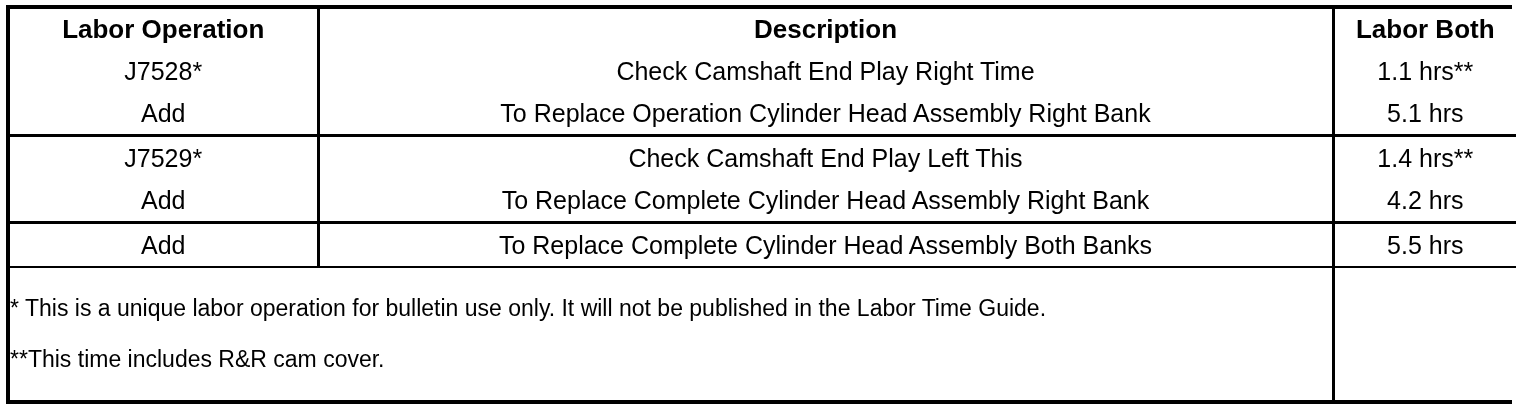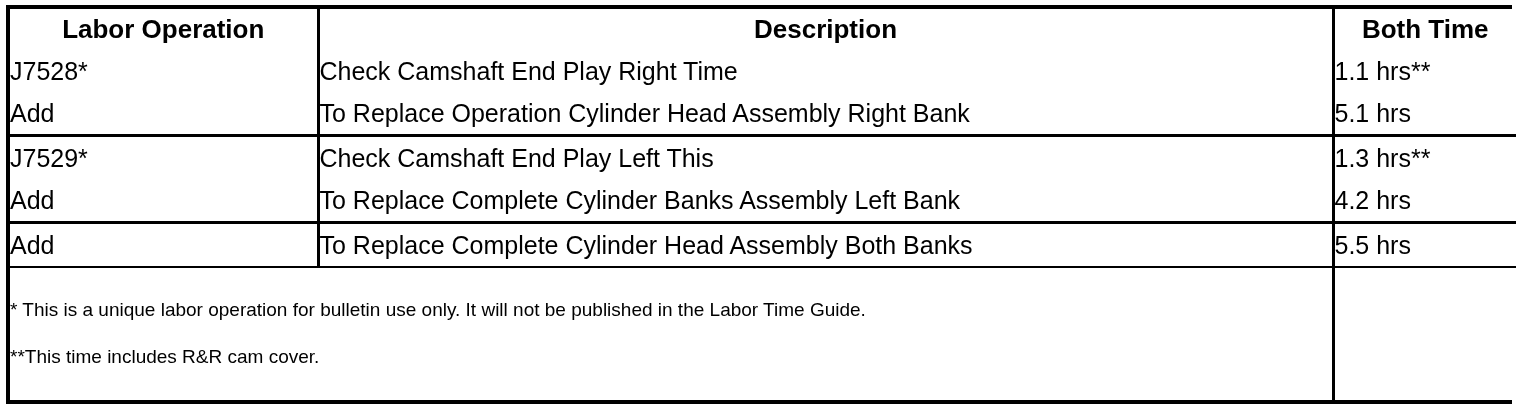--- a/index.html
+++ b/index.html
@@ -61,37 +61,38 @@
     font-weight: bold;
     font-size: 26px;
     letter-spacing: 0px;
     height: 41px;
     border-bottom: 4px solid #000000;
   }
   .hdr-cell.sep-r { border-right: 3px solid #000000; }
 
   
   .body-cell {
+    text-align: center;
     font-weight: normal;
     font-size: 25px;
     height: 42px;
     border-bottom: 2px solid #000000;
   }
   .body-cell.sep-r { border-right: 3px solid #000000; }
   .body-cell.thick-b { border-bottom: 3px solid #000000; }
 
   tr.row-last .body-cell { border-bottom: 2px solid #000000; }
 
   
   .footnote-cell {
     border-top: 2px solid #000000;
     padding: 8px 6px 4px 6px;
     vertical-align: top;
     text-align: left;
-    font-size: 19px;
+    font-size: 23px;
     line-height: 1.08;
   }
   .footnote-cell.sep-r { border-right: 3px solid #000000; }
 
   .fn-line {
     display: block;
     white-space: nowrap;
   }
   .fn-gap {
     display: block;
@@ -106,42 +107,42 @@
     <table class="labor-table">
       <colgroup>
         <col class="c-op">
         <col class="c-desc">
         <col class="c-time">
       </colgroup>
       <thead>
         <tr>
           <th class="hdr-cell sep-r">Labor Operation</th>
           <th class="hdr-cell sep-r">Description</th>
-          <th class="hdr-cell">Both Time</th>
+          <th class="hdr-cell">Labor Both</th>
         </tr>
       </thead>
       <tbody>
         <tr>
           <td class="body-cell sep-r">J7528*</td>
           <td class="body-cell sep-r">Check Camshaft End Play Right Time</td>
           <td class="body-cell">1.1 hrs**</td>
         </tr>
         <tr>
           <td class="body-cell sep-r thick-b">Add</td>
           <td class="body-cell sep-r thick-b">To Replace Operation Cylinder Head Assembly Right Bank</td>
           <td class="body-cell thick-b">5.1 hrs</td>
         </tr>
         <tr>
           <td class="body-cell sep-r">J7529*</td>
           <td class="body-cell sep-r">Check Camshaft End Play Left This</td>
-          <td class="body-cell">1.3 hrs**</td>
+          <td class="body-cell">1.4 hrs**</td>
         </tr>
         <tr>
           <td class="body-cell sep-r thick-b">Add</td>
-          <td class="body-cell sep-r thick-b">To Replace Complete Cylinder Banks Assembly Left Bank</td>
+          <td class="body-cell sep-r thick-b">To Replace Complete Cylinder Head Assembly Right Bank</td>
           <td class="body-cell thick-b">4.2 hrs</td>
         </tr>
         <tr class="row-last">
           <td class="body-cell sep-r">Add</td>
           <td class="body-cell sep-r">To Replace Complete Cylinder Head Assembly Both Banks</td>
           <td class="body-cell">5.5 hrs</td>
         </tr>
         <tr>
           <td class="footnote-cell sep-r" colspan="2">
             <span class="fn-line">* This is a unique labor operation for bulletin use only. It will not be published in the Labor Time Guide.</span>

